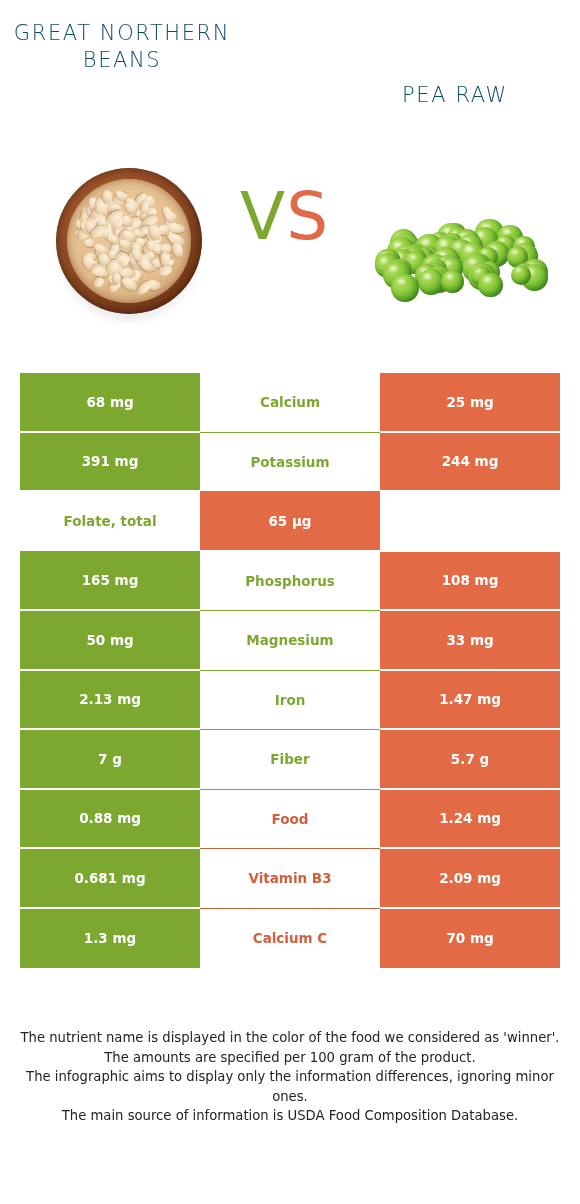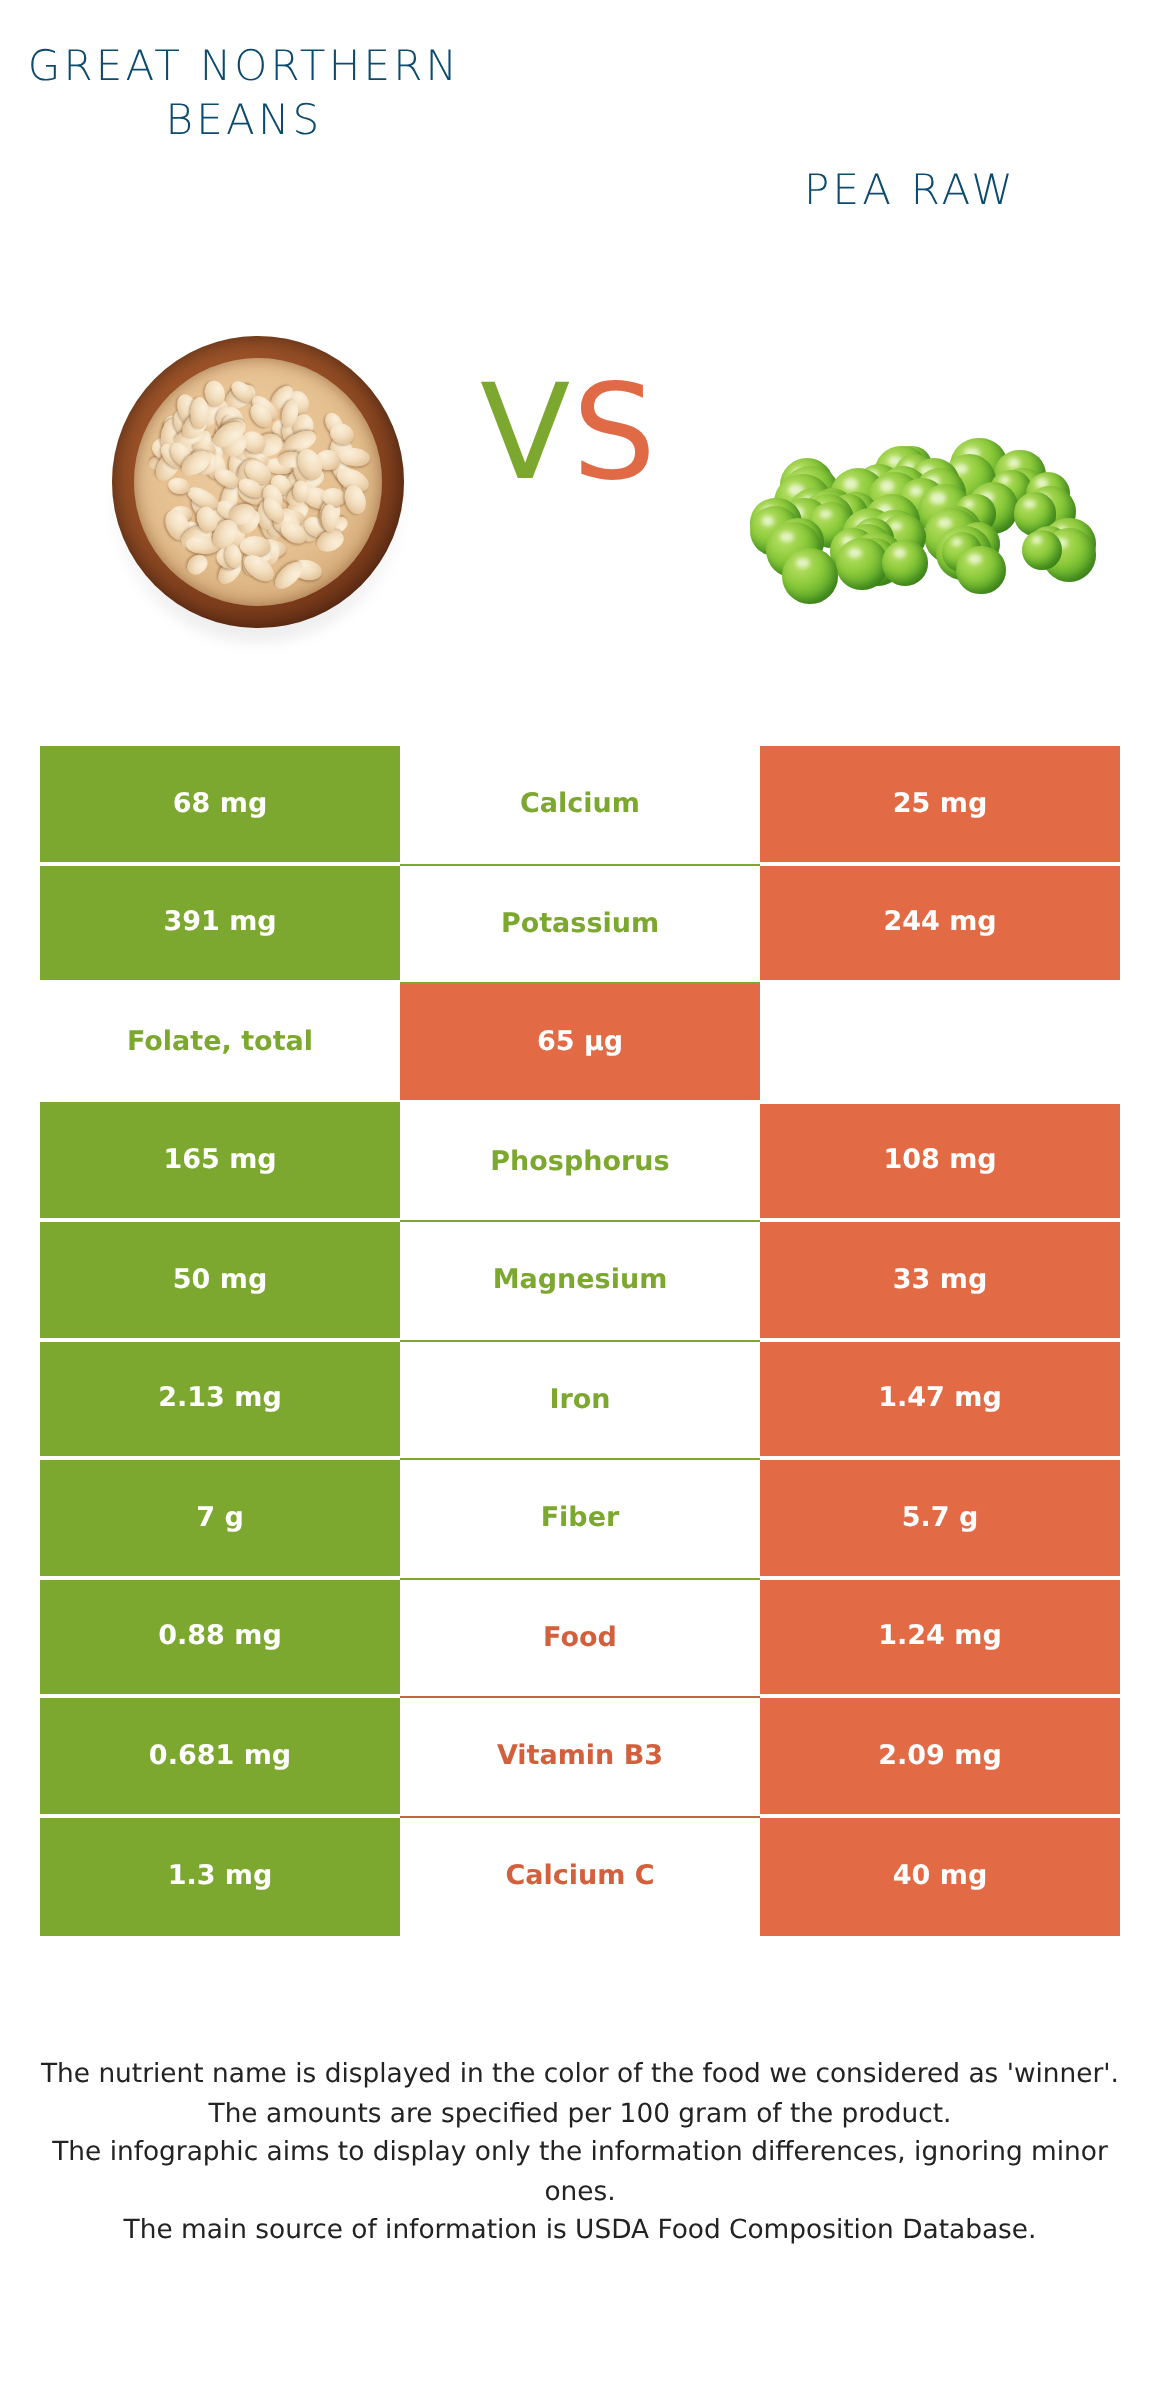--- a/index.html
+++ b/index.html
@@ -375,21 +375,21 @@
       <div class="cell cell-mid">
         <div class="mid-inner">Vitamin B3</div>
       </div>
       <div class="cell cell-right">2.09 mg</div>
     </div>
     <div class="row win-orange">
       <div class="cell cell-left">1.3 mg</div>
       <div class="cell cell-mid">
         <div class="mid-inner">Calcium C</div>
       </div>
-      <div class="cell cell-right">40 mg</div>
+      <div class="cell cell-right">70 mg</div>
     </div>
   </div>
 
 <div class="footer">
   <div>The nutrient name is displayed in the color of the food we considered as 'winner'.</div>
   <div>The amounts are specified per 100 gram of the product.</div>
   <div>The infographic aims to display only the information differences, ignoring minor ones.</div>
   <div>The main source of information is USDA Food Composition Database.</div>
 </div>
 

